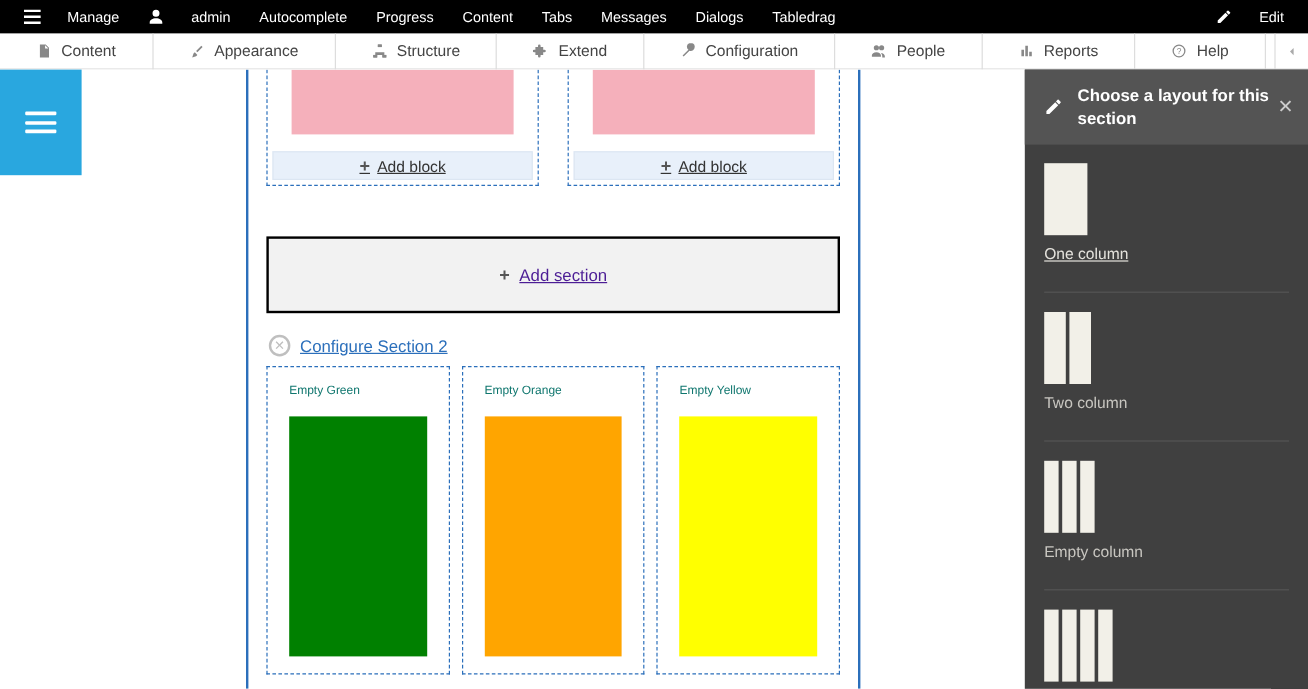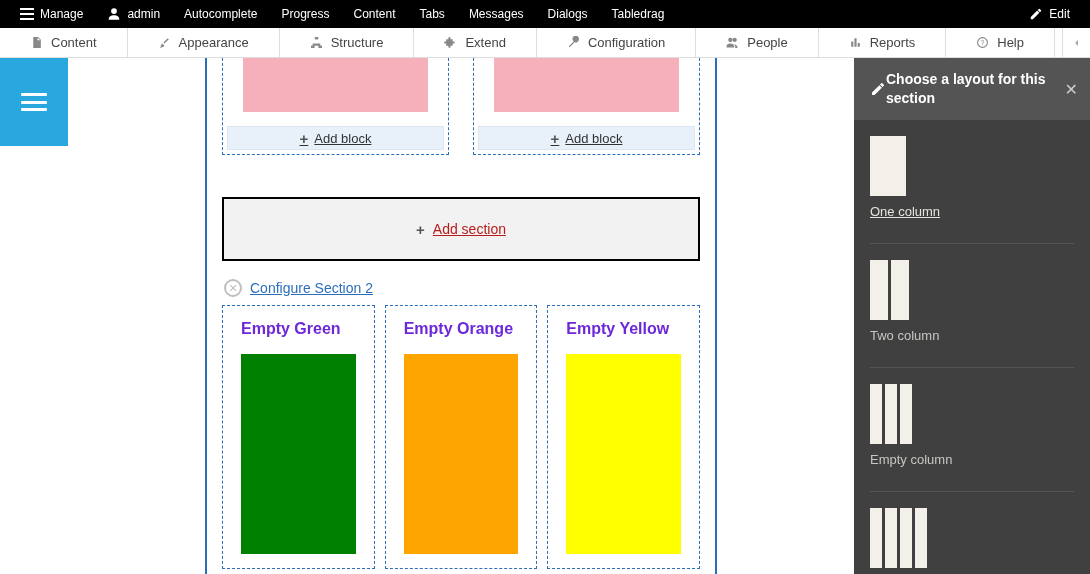--- a/index.html
+++ b/index.html
@@ -14,21 +14,21 @@
       align-items: center;
       padding: 0 8px;
     }
     .toolbar-dark .tb-item {
       color: #fff;
       padding: 0 12px;
       height: 28px;
       display: flex;
       align-items: center;
       cursor: pointer;
-      gap: 6px;
+      gap: 22px;
       font-size: 12px;
     }
     .tb-spacer { flex: 1; }
     .tb-icon { display: inline-flex; align-items: center; justify-content: center; }
     
     
     .subtoolbar {
       background: #fff;
       border-bottom: 1px solid #ddd;
       height: 30px;
@@ -139,21 +139,21 @@
       margin-top: 42px;
       border: 2px solid #000;
       background: #f2f2f2;
       height: 64px;
       display: flex;
       align-items: center;
       justify-content: center;
       gap: 8px;
       cursor: pointer;
     }
-    .add-section-box a { color: #b91c1c; text-decoration: underline; font-size: 14px; }
+    .add-section-box a { color: #4c1d95; text-decoration: underline; font-size: 14px; }
     
     .config-row {
       margin-top: 18px;
       display: flex;
       align-items: center;
       gap: 8px;
       padding-left: 2px;
     }
     .close-circle {
       width: 18px;
@@ -172,21 +172,21 @@
     .three-col-row {
       display: flex;
       gap: 10px;
       margin-top: 8px;
     }
     .three-col-box {
       flex: 1;
       border: 1px dashed #2b6fbb;
       padding: 14px 18px;
     }
-    .block-title { font-size: 16px; color: #6d28d9; font-weight: bold; margin-bottom: 16px; }
+    .block-title { font-size: 10px; color: #0f766e; font-weight: normal; margin-bottom: 16px; }
     .color-block { height: 200px; }
     .green { background: #008000; }
     .orange { background: #ffa500; }
     .yellow { background: #ffff00; }
     
     
     .side-panel {
       position: absolute;
       top: 58px;
       right: 0;
@@ -195,20 +195,21 @@
       background: #404040;
       color: #ccc;
       display: flex;
       flex-direction: column;
     }
     .panel-header {
       background: #545454;
       padding: 12px 16px;
       display: flex;
       align-items: center;
+      gap: 12px;
       position: relative;
     }
     .panel-header-title { color: #fff; font-weight: bold; font-size: 14px; line-height: 1.35; }
     .panel-close {
       position: absolute;
       right: 12px;
       top: 50%;
       transform: translateY(-50%);
       color: #ccc;
       cursor: pointer;

